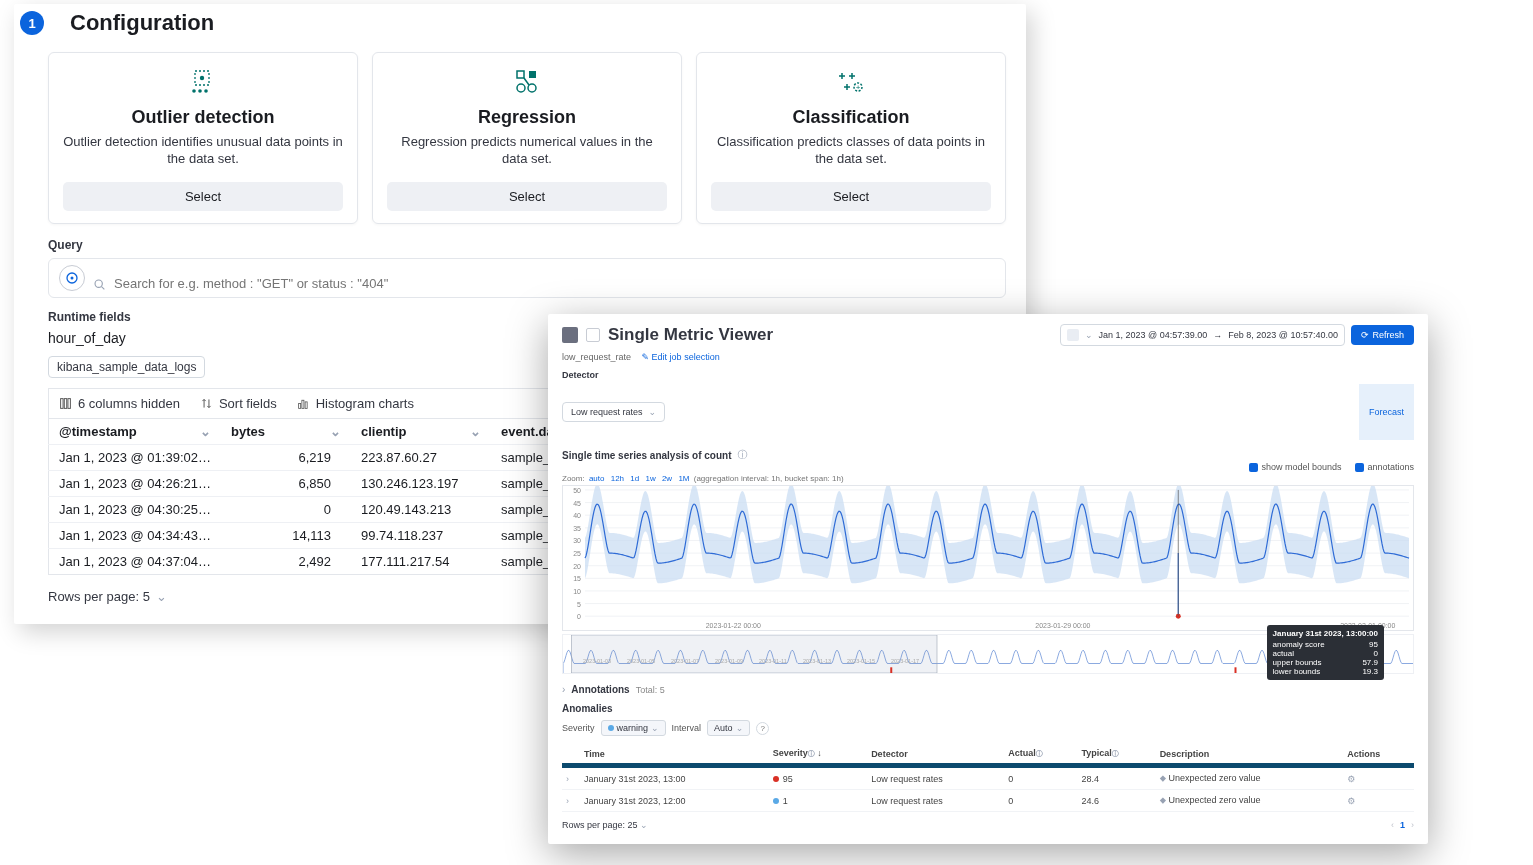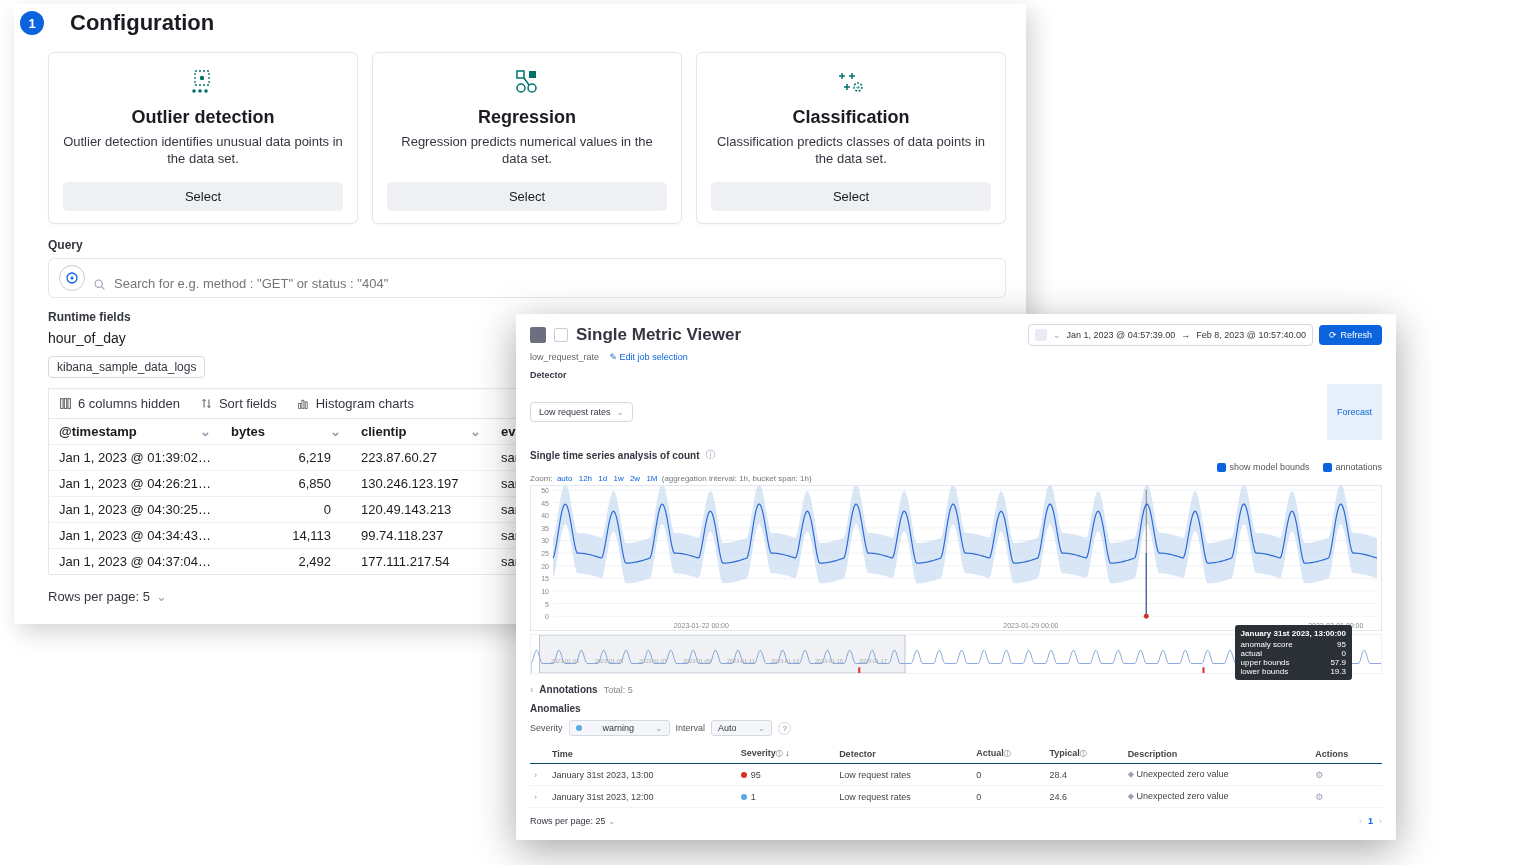--- a/index.html
+++ b/index.html
@@ -68,21 +68,21 @@
   }
   table.data th, table.data td {
     text-align:left;padding:5px 10px;border-top:1px solid #eef0f4;white-space:nowrap;
   }
   table.data th { font-weight:700;border-top:1px solid #e3e6eb;}
   table.data th .chev { float:right;color:#98a2b3;}
   .rows-per { font-size:13px;color:#343741;margin-top:14px;display:flex;align-items:center;gap:6px;}
 
   
   .panel2 {
-    position:absolute;left:516px;top:314px;width:880px;background:#fff;
+    position:absolute;left:548px;top:314px;width:880px;background:#fff;
     box-shadow: 0 10px 40px rgba(0,0,0,.35);
     border-radius:2px;padding:10px 14px 14px;
     font-size:10px;color:#343741;
   }
   .p2-header {display:flex;align-items:center;gap:8px;margin-bottom:6px;}
   .p2-header .sq{width:16px;height:16px;background:#6b6f7f;border-radius:2px;}
   .p2-header .sq2{width:14px;height:14px;border:1px solid #c8ccd4;border-radius:2px;}
   .p2-title{font-size:17px;font-weight:700;}
   .p2-right{margin-left:auto;display:flex;align-items:center;gap:6px;}
   .date-pill{border:1px solid #d3d9e0;border-radius:4px;padding:4px 6px;font-size:9px;display:flex;align-items:center;gap:6px;}
@@ -105,25 +105,25 @@
     position:absolute;right:29px;top:-10px;background:#2b2f36;color:#fff;
     font-size:8px;padding:4px 6px;border-radius:3px;min-width:78px;
   }
   .tooltip .tt-title{font-weight:700;margin-bottom:2px;}
   .tooltip .ttr{display:flex;justify-content:space-between;gap:10px;}
   .annot-row{display:flex;align-items:center;gap:6px;font-size:10px;margin-bottom:8px;}
   .annot-row .count{color:#888;font-size:9px;}
   .anom-title{font-size:10px;font-weight:700;margin-bottom:6px;}
   .filter-row{display:flex;align-items:center;gap:6px;margin-bottom:8px;font-size:9px;}
   .filter-row .lbl{color:#555;}
-  .pill{border:1px solid #d3d9e0;background:#f4f6fa;border-radius:3px;padding:2px 6px;display:flex;align-items:center;gap:21px;}
+  .pill{border:1px solid #d3d9e0;background:#f4f6fa;border-radius:3px;padding:2px 6px;display:flex;align-items:center;gap:3px;}
   .warn-dot{width:6px;height:6px;border-radius:50%;background:#5aa9e6;display:inline-block;}
   .circ{width:13px;height:13px;border:1px solid #d3d9e0;border-radius:50%;display:flex;align-items:center;justify-content:center;font-size:8px;color:#777;}
   table.anom{width:100%;border-collapse:collapse;font-size:9px;}
-  table.anom th{text-align:left;font-weight:700;padding:4px 4px;border-bottom:1px solid #0c4a6e;color:#444;}
+  table.anom th{text-align:left;font-weight:700;padding:4px 4px;border-bottom:5px solid #0c4a6e;color:#444;}
   table.anom td{padding:5px 4px;border-bottom:1px solid #f1f3f6;color:#444;}
   .sev-dot{width:6px;height:6px;border-radius:50%;display:inline-block;margin-right:4px;vertical-align:middle;}
   .red{background:#d93025;}
   .blue{background:#5aa9e6;}
   .dot-chevron{color:#98a2b3;margin-right:4px;}
   .foot-row{display:flex;align-items:center;margin-top:8px;font-size:9px;}
   .foot-row .sp{margin-left:auto;display:flex;align-items:center;gap:6px;}
   .pg{color:#0b64dd;font-weight:700;}
   .pgc{color:#c0c4cc;}
 

